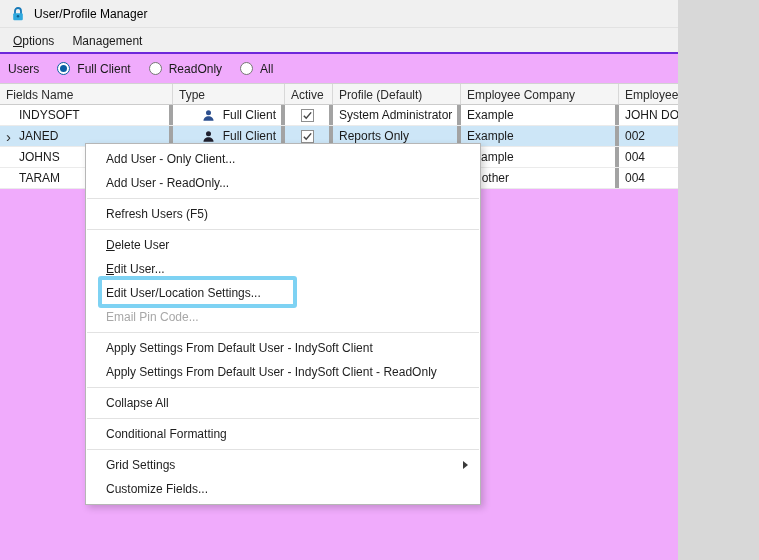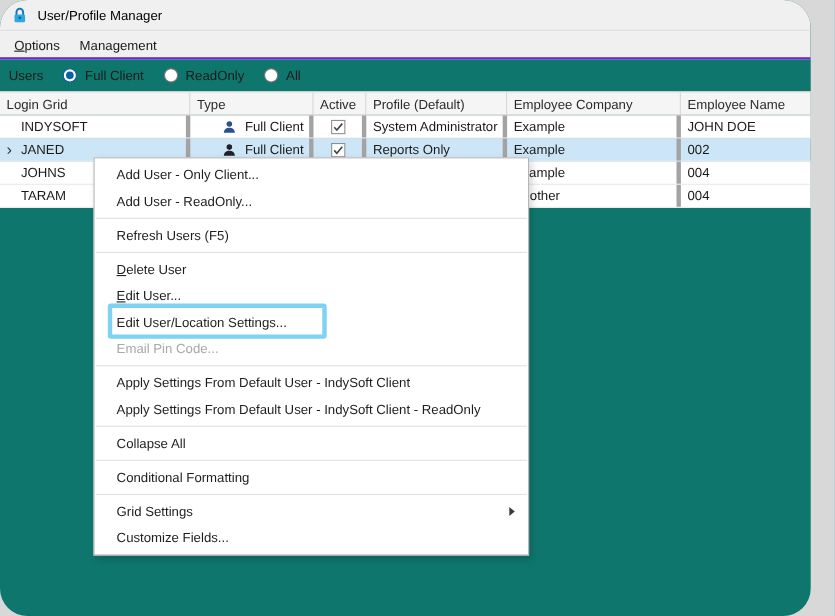--- a/index.html
+++ b/index.html
@@ -1,19 +1,19 @@
 <!DOCTYPE html>
 <html><head>
 <meta charset="utf-8">
 <style>
   * { box-sizing: border-box; margin: 0; padding: 0; }
   body { background: #d8d8d8; font-family: "Liberation Sans", sans-serif; }
   .app {
-    position: relative; width: 737px; height: 560px;
-    background: #0f766e; color: #1a1a1a; font-size: 12px; overflow: hidden; border-radius: 25px;
+    position: relative; width: 678px; height: 560px;
+    background: #f0abfc; color: #1a1a1a; font-size: 12px; overflow: hidden;
   }
 
   
   .titlebar {
     display: flex; align-items: center; height: 28px; padding-left: 10px; gap: 8px;
     background: #f0f0f0; border-bottom: 1px solid #e2e2e2;
   }
   .titlebar .title { color: #000; }
 
   
@@ -122,21 +122,21 @@
       <span>ReadOnly</span>
     </span>
     <span class="radio-opt">
       <span class="radio"></span>
       <span>All</span>
     </span>
   </div>
 
   <div class="grid">
     <div class="grid-header">
-      <div class="gh-cell c-login">Login Grid</div>
+      <div class="gh-cell c-login">Fields Name</div>
       <div class="gh-cell c-type" style="justify-content:flex-start; display:block;">Type</div>
       <div class="gh-cell c-active" style="display:block;">Active</div>
       <div class="gh-cell c-profile">Profile (Default)</div>
       <div class="gh-cell c-company">Employee Company</div>
       <div class="gh-cell c-employee">Employee Name</div>
     </div>
 
     <div class="grid-row">
       <div class="g-cell c-login">
         <span class="row-ind"></span>

